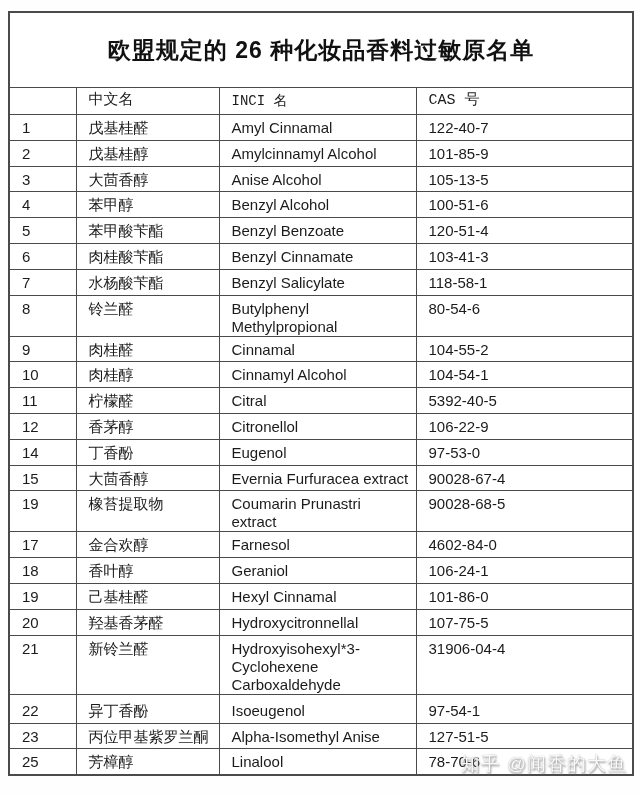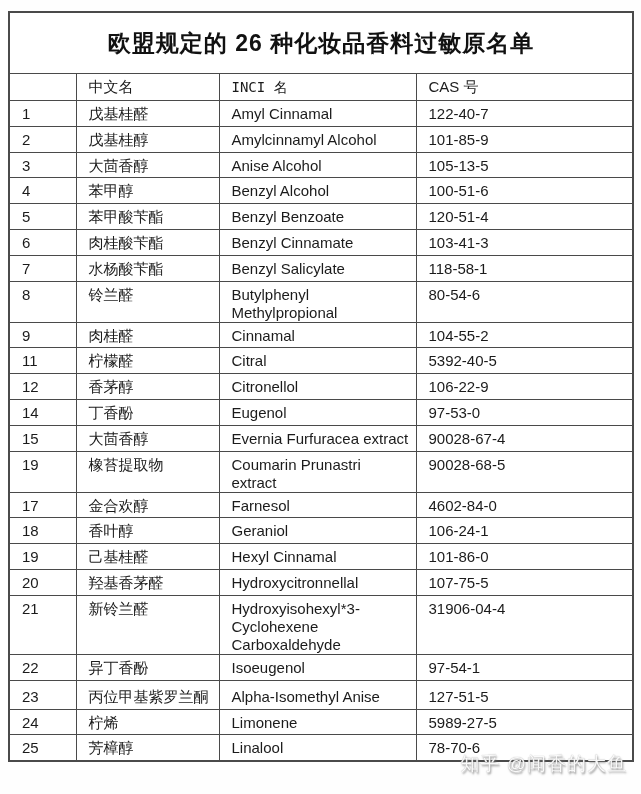--- a/index.html
+++ b/index.html
@@ -44,25 +44,26 @@
   .col-cn   { width: 143px; }
   .col-inci { width: 197px; }
   .col-cas  { width: 217px; }
   th.title-cell {
     height: 44px;
     text-align: center;
     vertical-align: middle;
     font-weight: bold;
     font-size: 23px;
     letter-spacing: 1px;
-    padding: 8px;
+    padding: 15px;
     color: #111111;
   }
   tr.header-row td {
     height: 22px;
+    font-family: Liberation Mono, monospace;
   }
   td.inci-header {
     font-family: "DejaVu Sans Mono", monospace;
     font-size: 14px;
   }
   tr.body-row {
     height: 25.8px;
   }
   
   tr.body-row:nth-child(21) td {
@@ -153,20 +154,26 @@
           <td>Butylphenyl Methylpropional</td>
           <td>80-54-6</td>
         </tr>
         <tr class="body-row">
           <td>9</td>
           <td>肉桂醛</td>
           <td>Cinnamal</td>
           <td>104-55-2</td>
         </tr>
         <tr class="body-row">
+          <td>10</td>
+          <td>肉桂醇</td>
+          <td>Cinnamyl Alcohol</td>
+          <td>104-54-1</td>
+        </tr>
+        <tr class="body-row">
           <td>11</td>
           <td>柠檬醛</td>
           <td>Citral</td>
           <td>5392-40-5</td>
         </tr>
         <tr class="body-row">
           <td>12</td>
           <td>香茅醇</td>
           <td>Citronellol</td>
           <td>106-22-9</td>
@@ -225,26 +232,20 @@
           <td>Isoeugenol</td>
           <td>97-54-1</td>
         </tr>
         <tr class="body-row">
           <td>23</td>
           <td>丙位甲基紫罗兰酮</td>
           <td>Alpha-Isomethyl Anise</td>
           <td>127-51-5</td>
         </tr>
         <tr class="body-row">
-          <td>24</td>
-          <td>柠烯</td>
-          <td>Limonene</td>
-          <td>5989-27-5</td>
-        </tr>
-        <tr class="body-row">
           <td>25</td>
           <td>芳樟醇</td>
           <td>Linalool</td>
           <td>78-70-6</td>
         </tr>
       </tbody>
   </table>
 
   <div class="watermark">知乎 @闻香的大鱼</div>
 

